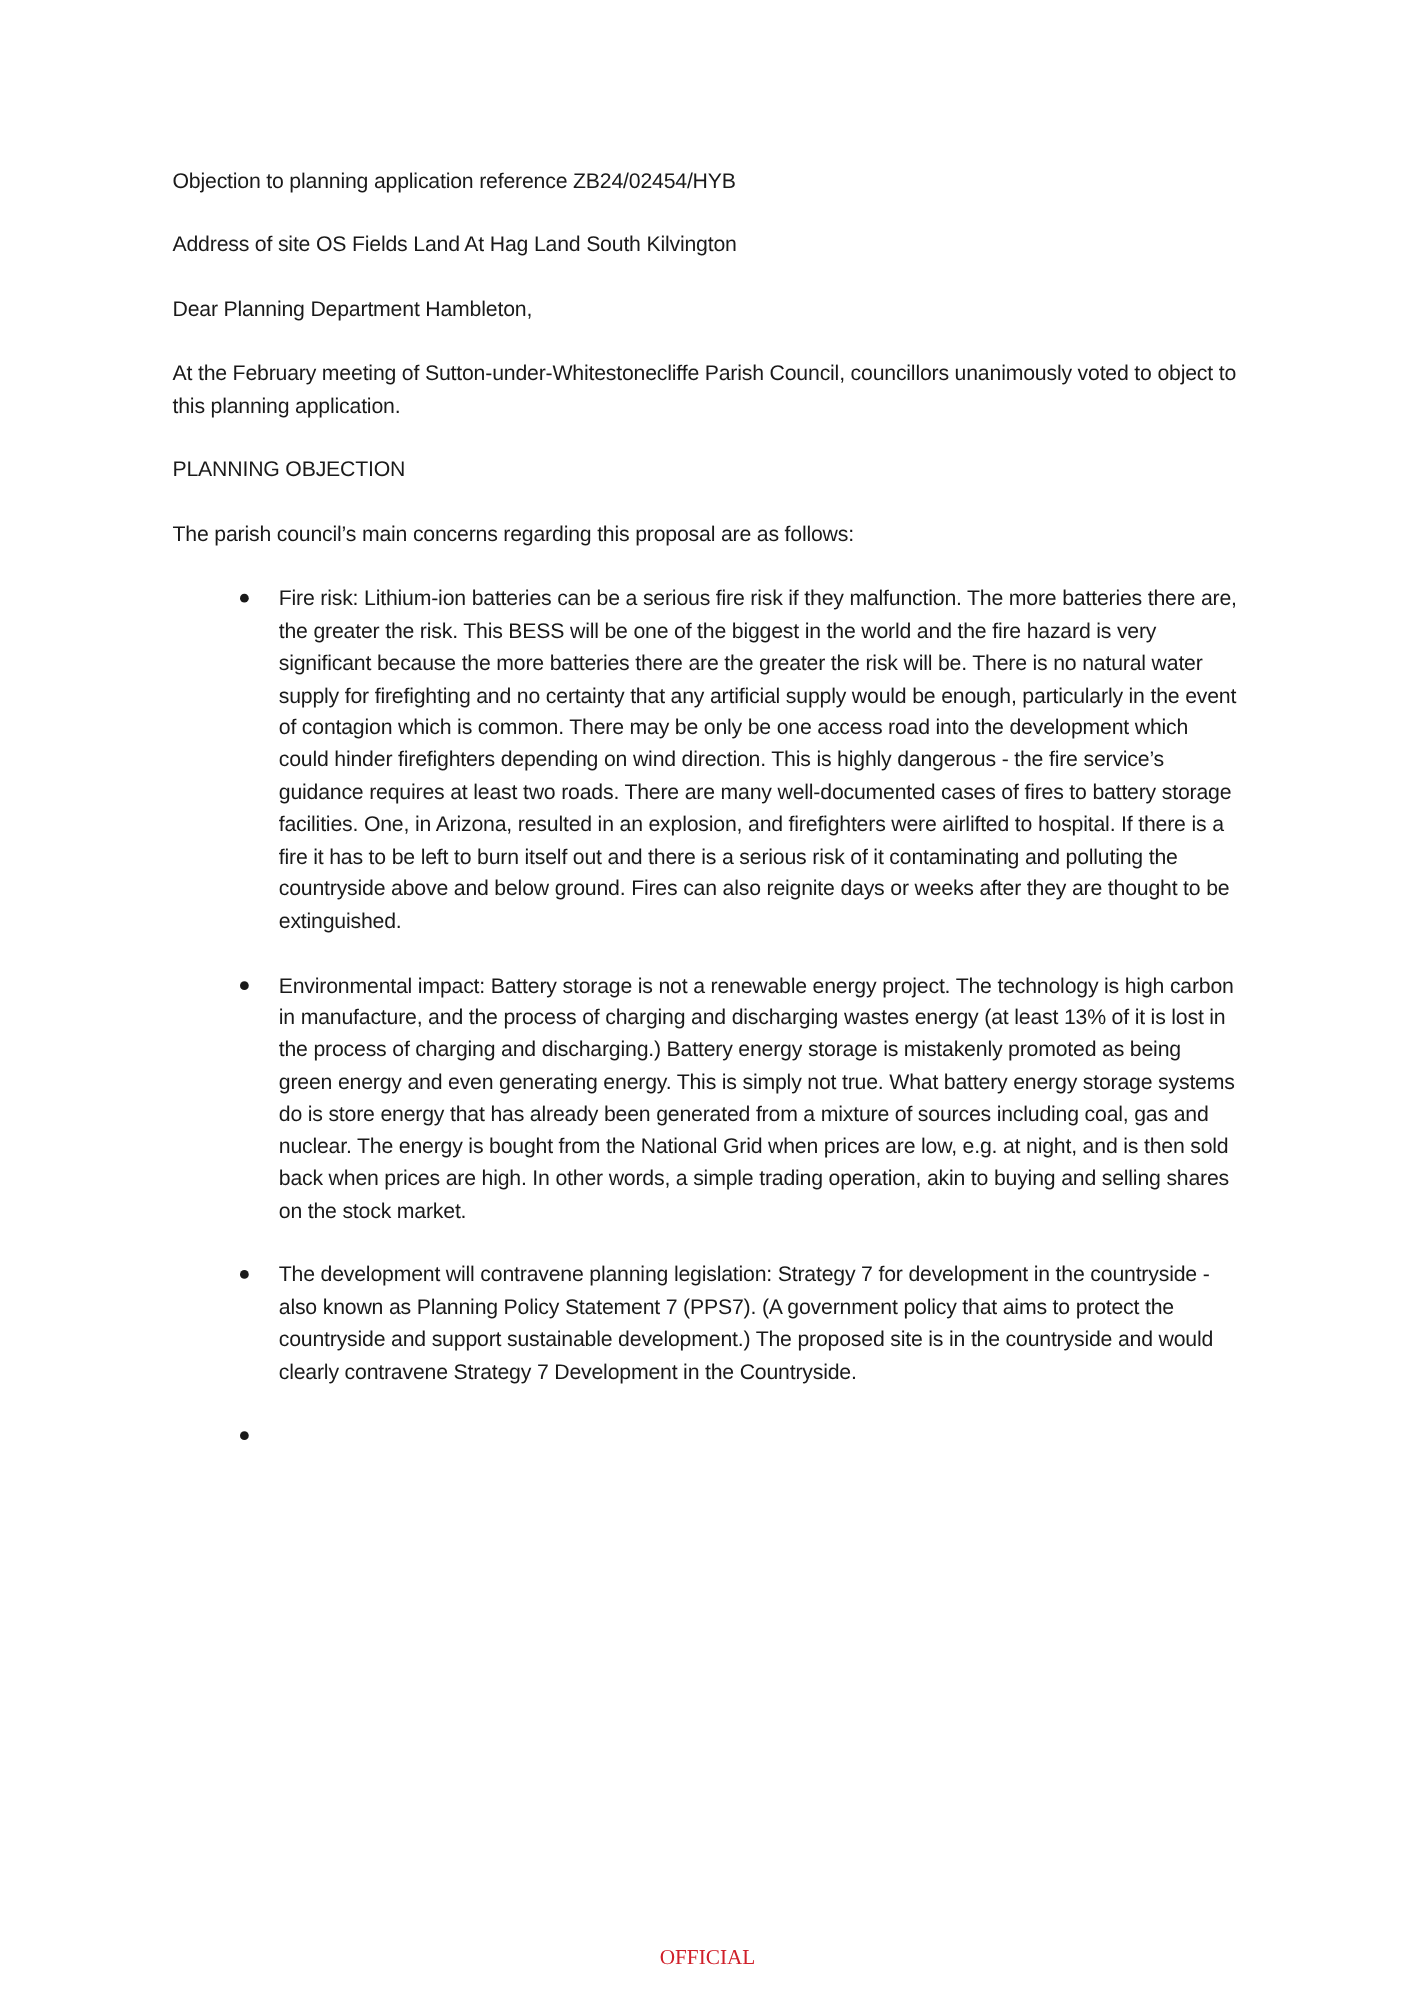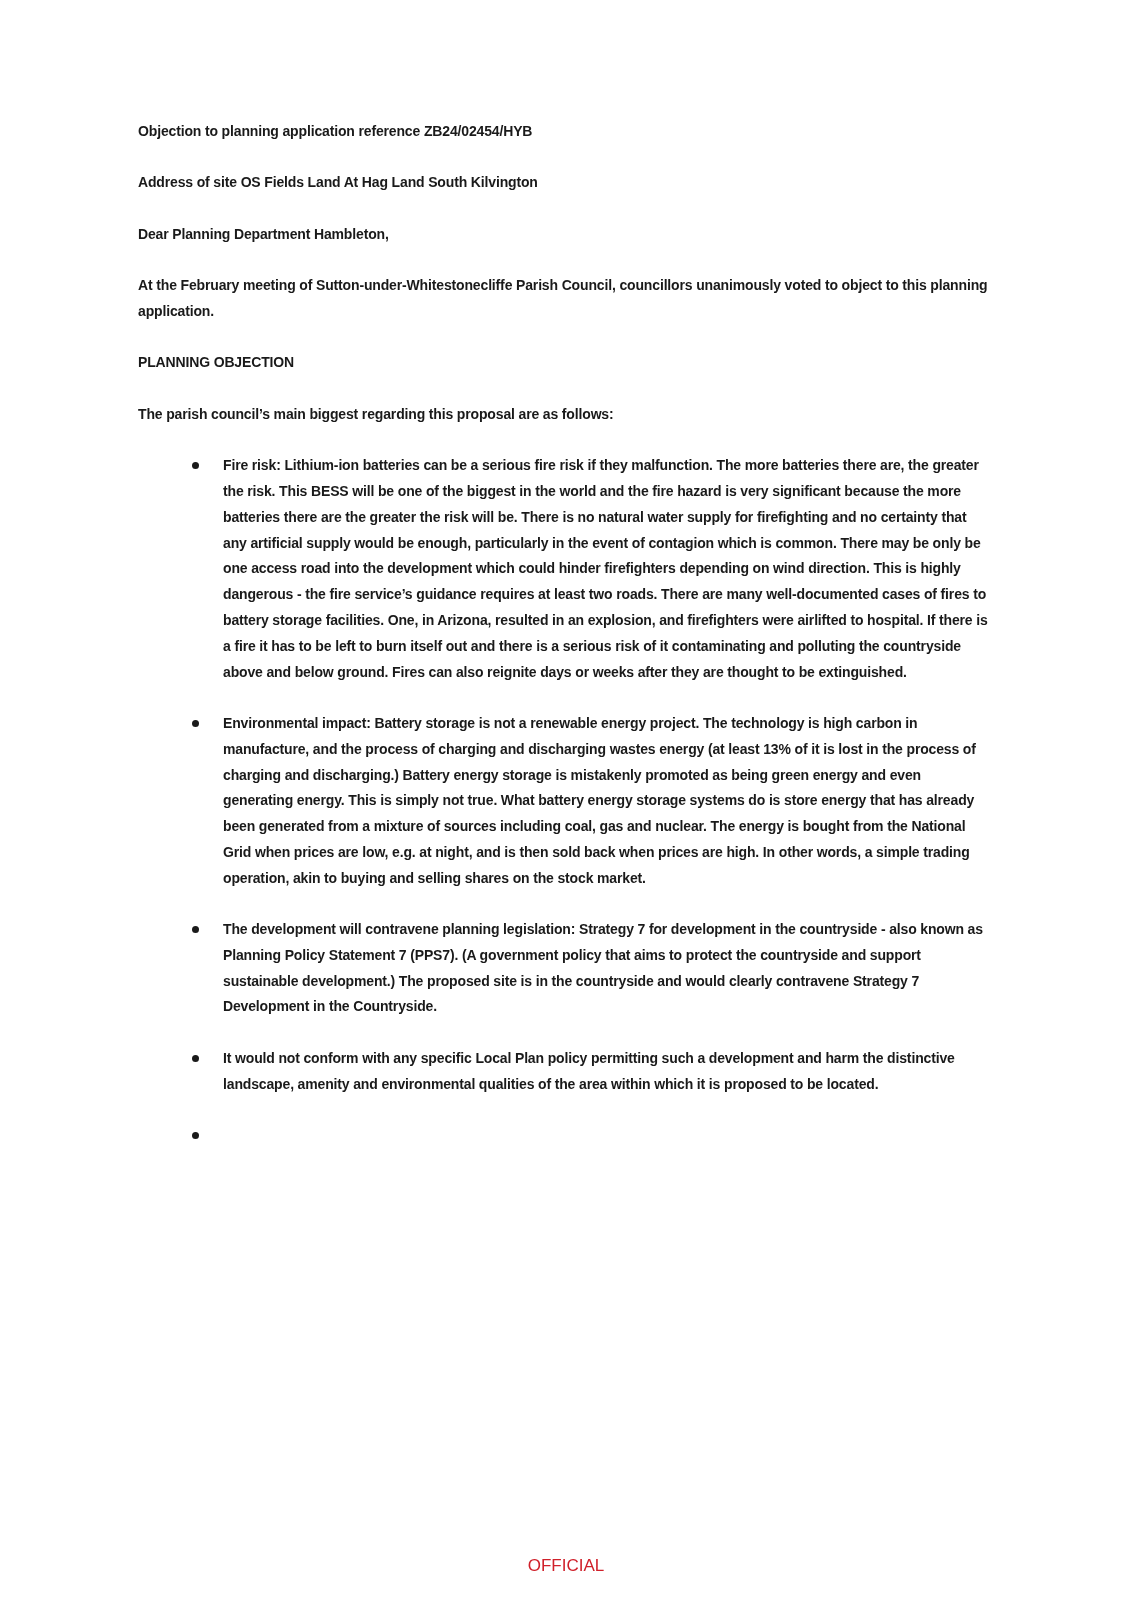--- a/index.html
+++ b/index.html
@@ -11,26 +11,25 @@
       width: 1132px;
       height: 1600px;
       position: relative;
       overflow: hidden;
       font-family: "Liberation Sans", "DejaVu Sans", sans-serif;
       color: #1a1a1a;
     }
     .page {
       position: absolute;
       left: 138px;
-      top: 119px;
+      top: 132px;
       width: 870px;
-      font-size: 14px;
+      font-size: 17px;
       line-height: 25.8px;
       letter-spacing: -0.15px;
-      font-weight: bold;
     }
     .para {
       margin: 0 0 25.6px 0;
     }
     .bullets {
       list-style: none;
       margin: 16px;
       padding: 0;
     }
     .bullet-item {
@@ -60,38 +59,34 @@
   </style>
 </head>
 <body>
 
 <div class="page">
   <p class="para">Objection to planning application reference ZB24/02454/HYB</p>
   <p class="para">Address of site OS Fields Land At Hag Land South Kilvington</p>
   <p class="para">Dear Planning Department Hambleton,</p>
   <p class="para">At the February meeting of Sutton-under-Whitestonecliffe Parish Council, councillors unanimously voted to object to this planning application.</p>
   <p class="para">PLANNING OBJECTION</p>
-  <p class="para">The parish council’s main biggest regarding this proposal are as follows:</p>
+  <p class="para">The parish council’s main concerns regarding this proposal are as follows:</p>
 
   <ul class="bullets">
     <li class="bullet-item">
       <span class="bullet-dot"></span>
       <span>Fire risk: Lithium-ion batteries can be a serious fire risk if they malfunction. The more batteries there are, the greater the risk. This BESS will be one of the biggest in the world and the fire hazard is very significant because the more batteries there are the greater the risk will be. There is no natural water supply for firefighting and no certainty that any artificial supply would be enough, particularly in the event of contagion which is common. There may be only be one access road into the development which could hinder firefighters depending on wind direction. This is highly dangerous - the fire service’s guidance requires at least two roads. There are many well-documented cases of fires to battery storage facilities. One, in Arizona, resulted in an explosion, and firefighters were airlifted to hospital. If there is a fire it has to be left to burn itself out and there is a serious risk of it contaminating and polluting the countryside above and below ground. Fires can also reignite days or weeks after they are thought to be extinguished.</span>
     </li>
     <li class="bullet-item">
       <span class="bullet-dot"></span>
       <span>Environmental impact: Battery storage is not a renewable energy project. The technology is high carbon in manufacture, and the process of charging and discharging wastes energy (at least 13% of it is lost in the process of charging and discharging.) Battery energy storage is mistakenly promoted as being green energy and even generating energy. This is simply not true. What battery energy storage systems do is store energy that has already been generated from a mixture of sources including coal, gas and nuclear. The energy is bought from the National Grid when prices are low, e.g. at night, and is then sold back when prices are high. In other words, a simple trading operation, akin to buying and selling shares on the stock market.</span>
     </li>
     <li class="bullet-item">
       <span class="bullet-dot"></span>
       <span>The development will contravene planning legislation: Strategy 7 for development in the countryside - also known as Planning Policy Statement 7 (PPS7). (A government policy that aims to protect the countryside and support sustainable development.) The proposed site is in the countryside and would clearly contravene Strategy 7 Development in the Countryside.</span>
     </li>
     <li class="bullet-item">
       <span class="bullet-dot"></span>
-      <span>It would not conform with any specific Local Plan policy permitting such a development and harm the distinctive landscape, amenity and environmental qualities of the area within which it is proposed to be located.</span>
-    </li>
-    <li class="bullet-item">
-      <span class="bullet-dot"></span>
     </li>
   </ul>
 </div>
 
-<div class="footer" style="color: rgb(208, 32, 42);">OFFICIAL</div>
+<div class="footer" style="color: rgb(208, 32, 42); font-family: Liberation Serif, serif;">OFFICIAL</div>
 
 </body></html>

